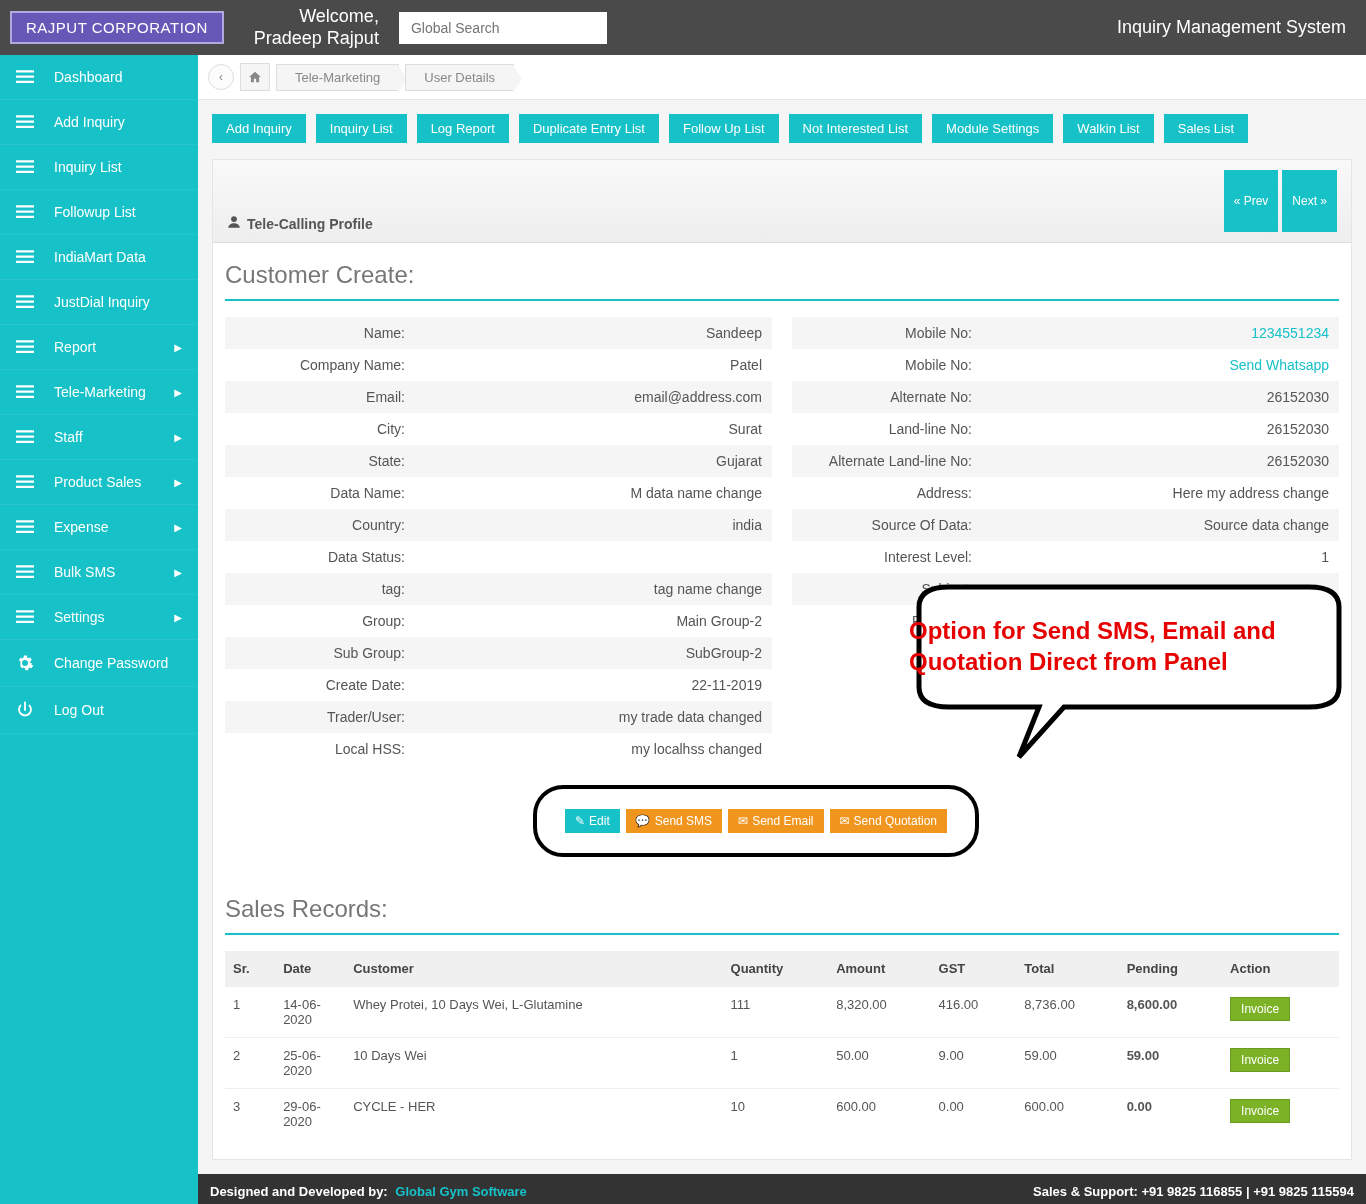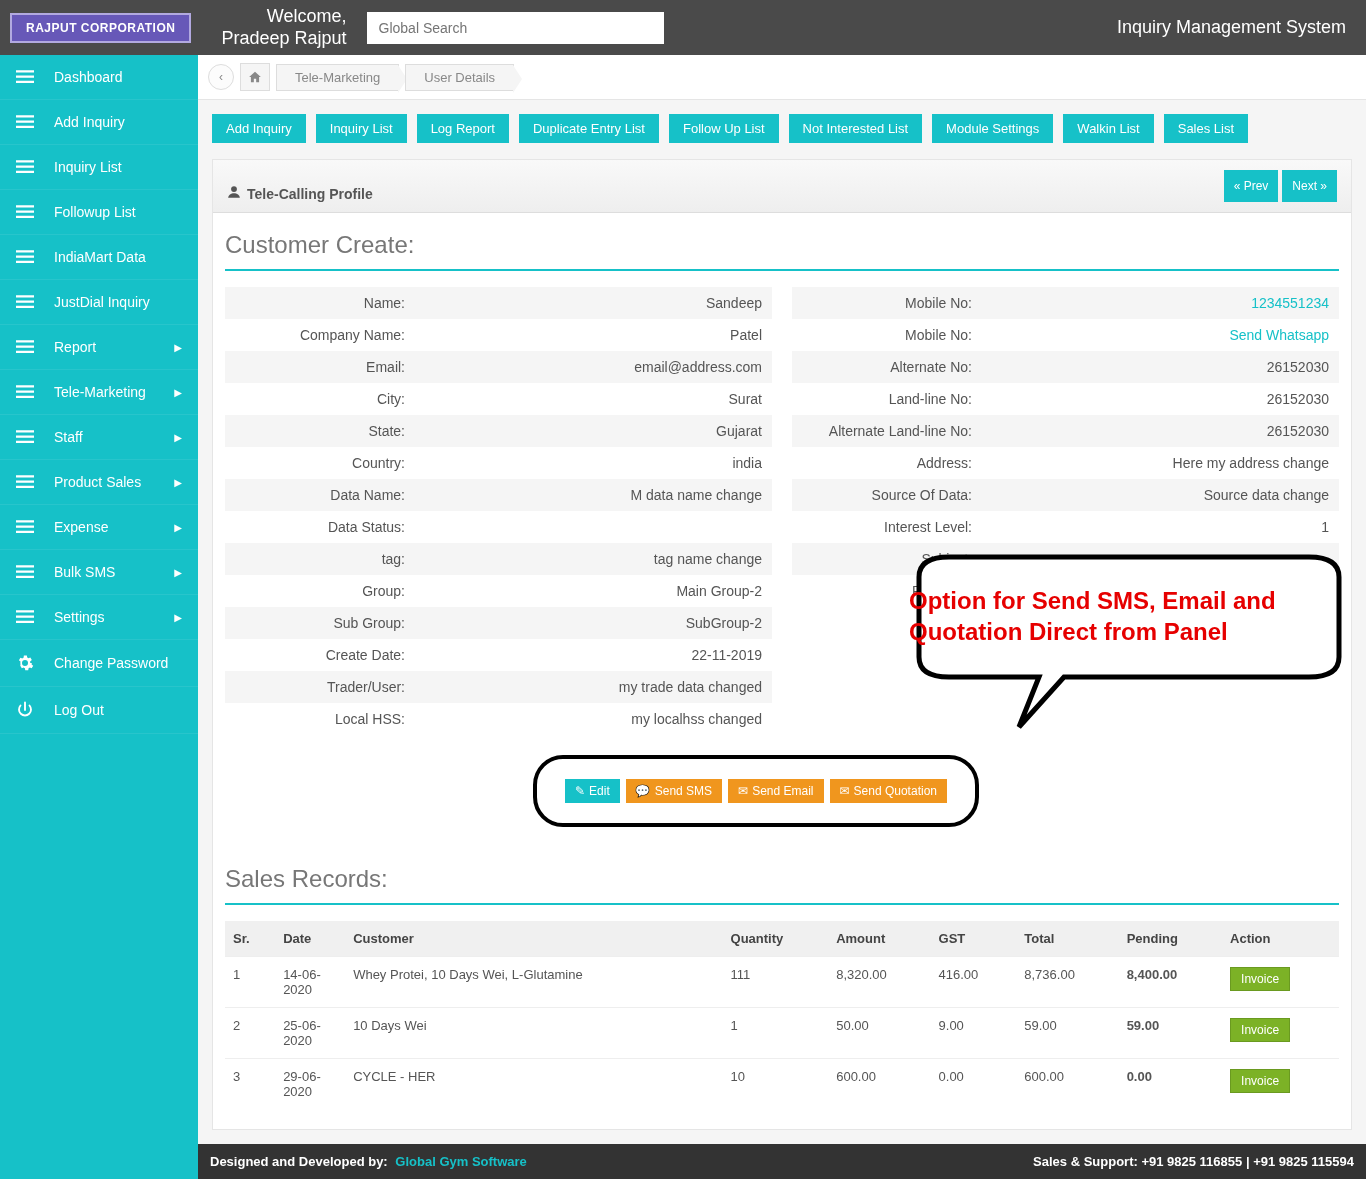--- a/index.html
+++ b/index.html
@@ -1,22 +1,22 @@
 <!DOCTYPE html>
 <html><head>
 <meta charset="utf-8">
 <style>
 * { margin: 0; padding: 0; box-sizing: border-box; font-family: Arial, Helvetica, sans-serif; }
 body { background: #fff; width: 1366px; }
 
 
 .header { background: #4a4a4a; display: flex; align-items: center; height: 55px; }
-.logo-box { background: #6758b8; color: #fff; font-weight: bold; border: 2px solid #b2a9e0; padding: 6px 14px; margin: 0 10px; font-size: 12px; letter-spacing: 0.5px; }
+.logo-box { background: #6758b8; color: #fff; font-weight: normal; border: 2px solid #b2a9e0; padding: 6px 14px; margin: 0 10px; font-size: 15px; letter-spacing: 0.5px; }
 .welcome { color: #fff; margin-left: 20px; font-size: 18px; line-height: 1.2; text-align: right; }
-.global-search { background: #fff; border: none; padding: 8px 12px; margin-left: 20px; width: 297px; font-size: 14px; color: #999; }
+.global-search { background: #fff; border: none; padding: 8px 12px; margin-left: 20px; width: 208px; font-size: 14px; color: #999; }
 .header-right { margin-left: auto; color: #fff; font-size: 18px; margin-right: 20px; }
 
 
 .wrapper { display: flex; }
 
 
 .sidebar { background: #16c1c8; width: 198px; min-height: 980px; }
 .sidebar-item { display: flex; align-items: center; padding: 14px 16px; color: #fff; font-size: 14px; border-bottom: 1px solid rgba(255,255,255,0.08); cursor: pointer; }
 .sidebar-item .icon { width: 20px; margin-right: 18px; display: inline-flex; }
 .sidebar-item .chev { margin-left: auto; font-size: 10px; }
@@ -36,21 +36,21 @@
 
 
 .btn-row { display: flex; flex-wrap: wrap; gap: 10px; margin-bottom: 16px; }
 .btn-teal { background: #16c1c8; color: #fff; border: none; padding: 7px 14px; font-size: 13px; cursor: pointer; }
 
 
 .panel { background: #fff; border: 1px solid #e5e5e5; }
 .panel-heading { background: linear-gradient(#f9f9f9, #eee); border-bottom: 1px solid #ddd; padding: 10px 14px; display: flex; align-items: flex-end; }
 .panel-heading .title { color: #555; font-weight: bold; font-size: 14px; display: flex; align-items: center; gap: 6px; }
 .panel-heading .nav-btns { margin-left: auto; display: flex; gap: 4px; }
-.btn-prev, .btn-next { background: #16c1c8; color: #fff; border: none; padding: 9px 10px; font-size: 12px; cursor: pointer; }
+.btn-prev, .btn-next { background: #16c1c8; color: #fff; border: none; padding: 24px 10px; font-size: 12px; cursor: pointer; }
 
 .section-title { color: #777; font-size: 24px; padding: 18px 12px 10px; }
 .title-underline { border: none; border-bottom: 2px solid #16c1c8; margin: 0 12px 16px; }
 
 .details-flex { display: flex; gap: 20px; padding: 0 12px; }
 .col-left { flex: 1; }
 .col-right { flex: 1; }
 
 .detail-row { display: flex; padding: 8px 10px; font-size: 14px; color: #555; text-align: right; }
 .detail-row:nth-child(odd) { background: #f5f5f5; }
@@ -311,26 +311,26 @@
               </div>
               <div class="detail-row">
                 <div class="detail-label">City:</div>
                 <div class="detail-value">Surat</div>
               </div>
               <div class="detail-row">
                 <div class="detail-label">State:</div>
                 <div class="detail-value">Gujarat</div>
               </div>
               <div class="detail-row">
+                <div class="detail-label">Data Name:</div>
+                <div class="detail-value">M data name change</div>
+              </div>
+              <div class="detail-row">
                 <div class="detail-label">Country:</div>
                 <div class="detail-value">india</div>
-              </div>
-              <div class="detail-row">
-                <div class="detail-label">Data Name:</div>
-                <div class="detail-value">M data name change</div>
               </div>
               <div class="detail-row">
                 <div class="detail-label">Data Status:</div>
                 <div class="detail-value"></div>
               </div>
               <div class="detail-row">
                 <div class="detail-label">tag:</div>
                 <div class="detail-value">tag name change</div>
               </div>
               <div class="detail-row">
@@ -444,21 +444,21 @@
             </thead>
           <tbody id="sales-body">
               <tr>
                 <td>1</td>
                 <td style="width:70px">14-06-2020</td>
                 <td>Whey Protei, 10 Days Wei, L-Glutamine</td>
                 <td>111</td>
                 <td>8,320.00</td>
                 <td>416.00</td>
                 <td>8,736.00</td>
-                <td class="pending-red">8,400.00</td>
+                <td class="pending-red">8,600.00</td>
                 <td><button class="btn-invoice">Invoice</button></td>
               </tr>
               <tr>
                 <td>2</td>
                 <td style="width:70px">25-06-2020</td>
                 <td>10 Days Wei</td>
                 <td>1</td>
                 <td>50.00</td>
                 <td>9.00</td>
                 <td>59.00</td>

